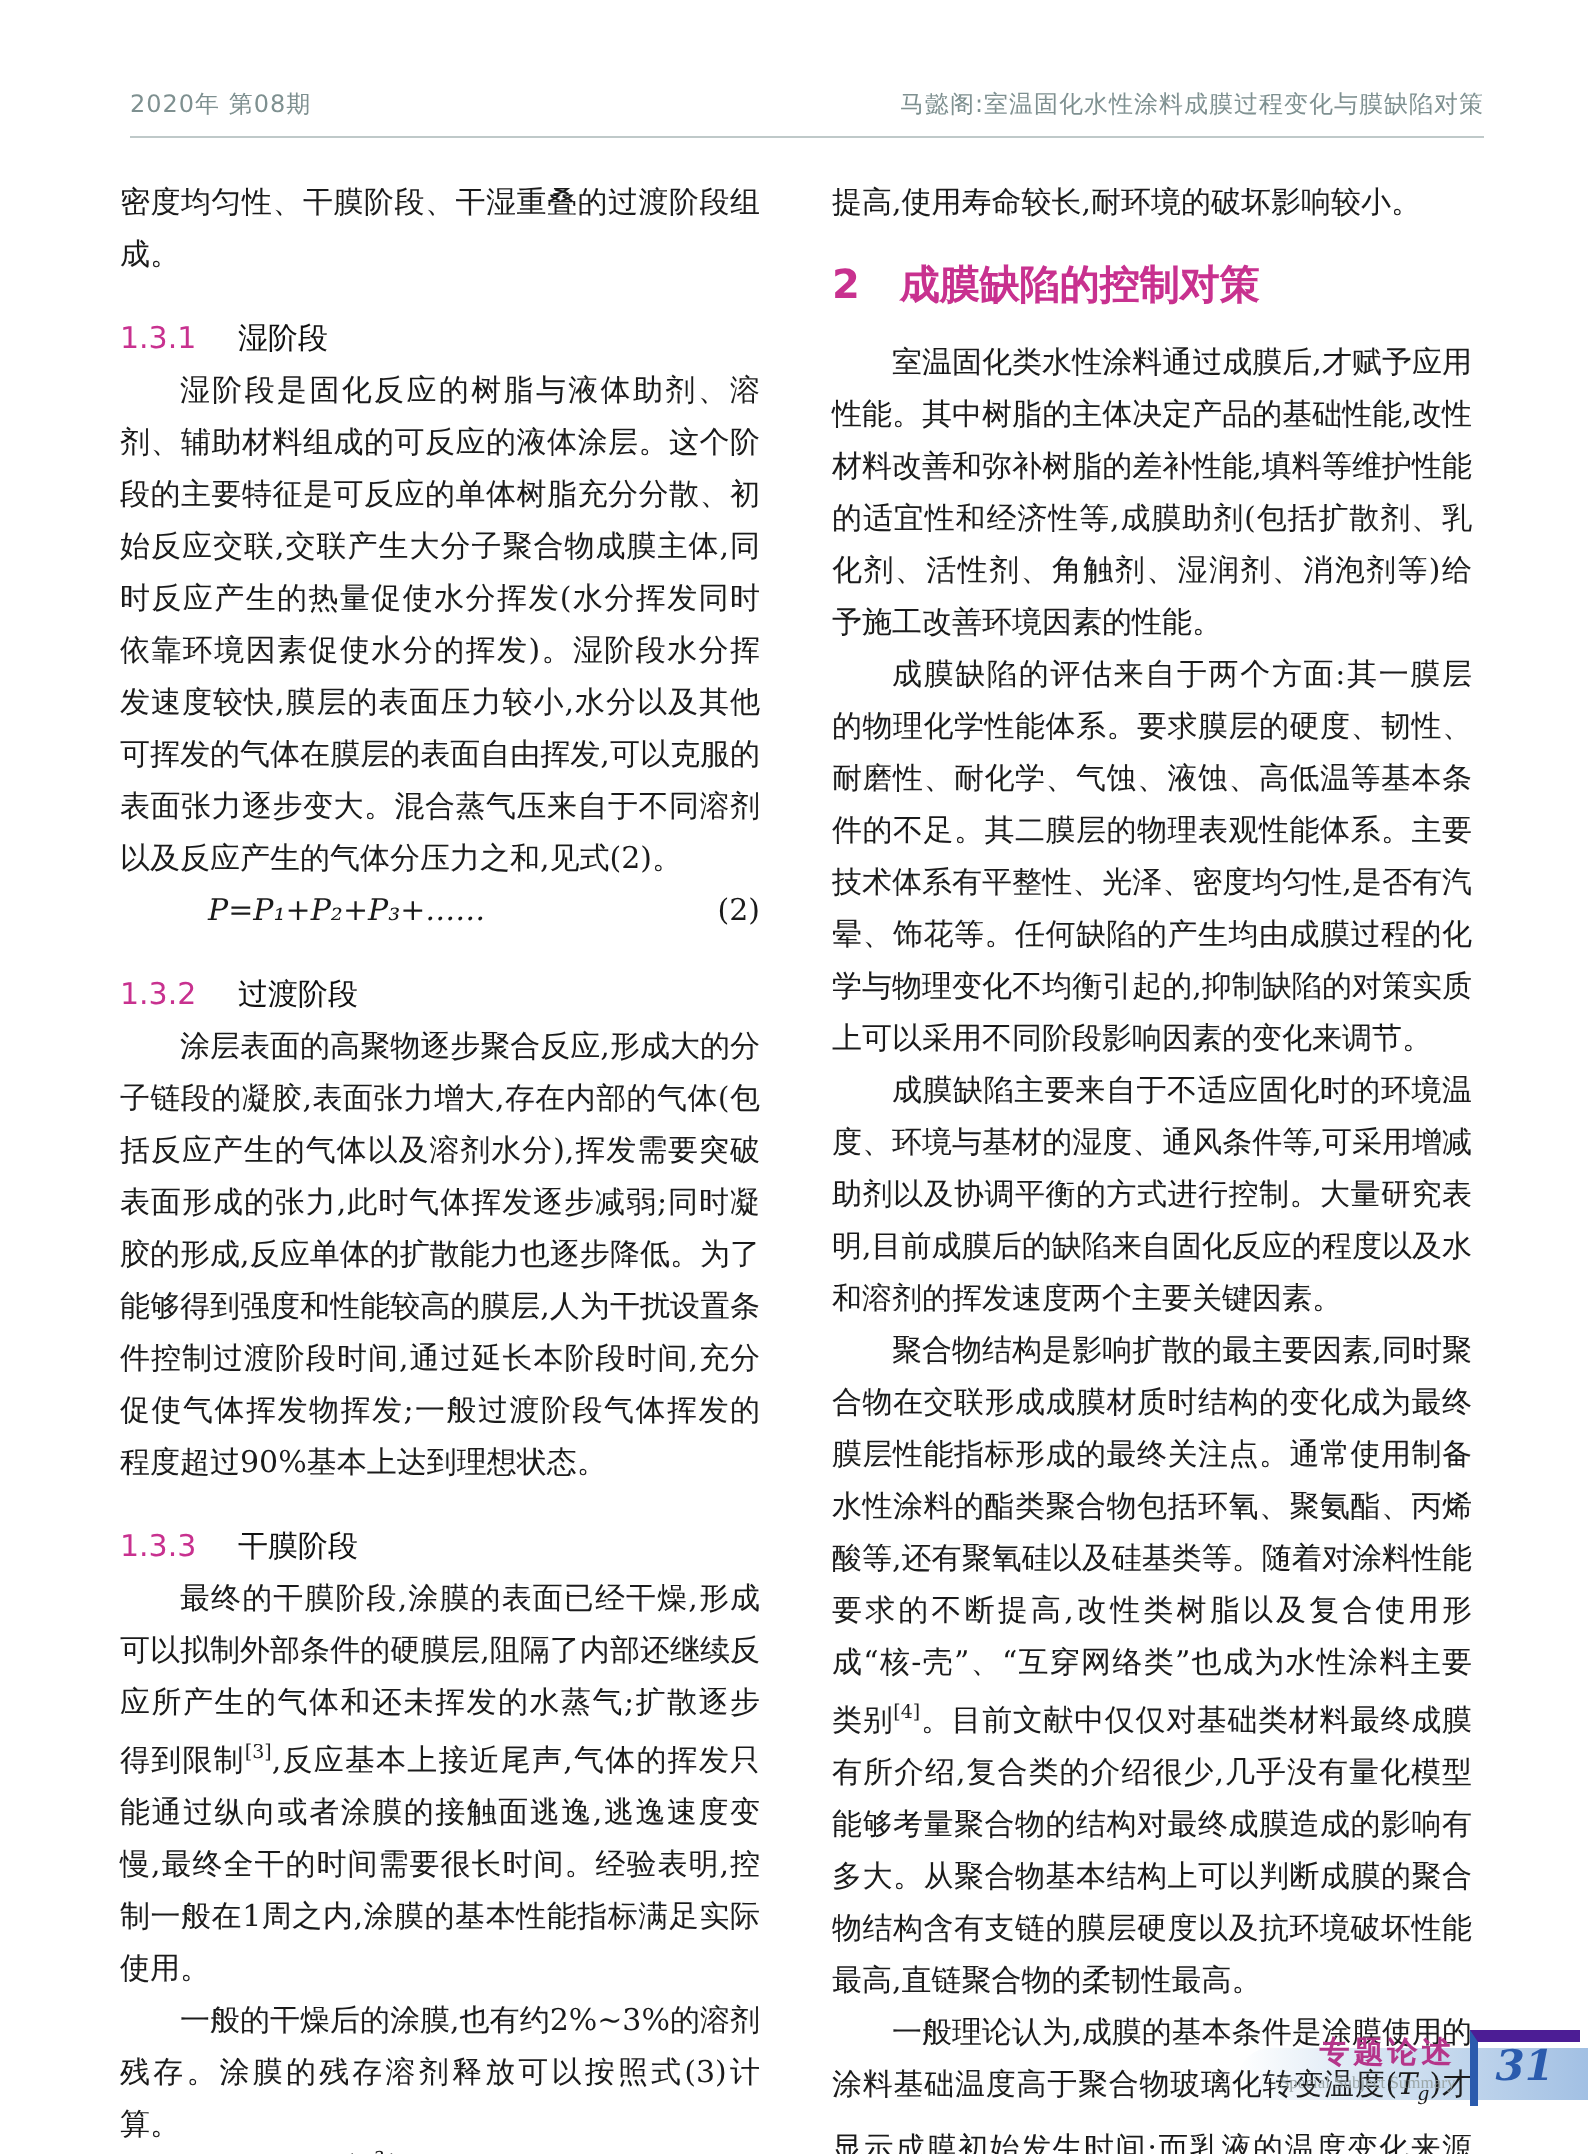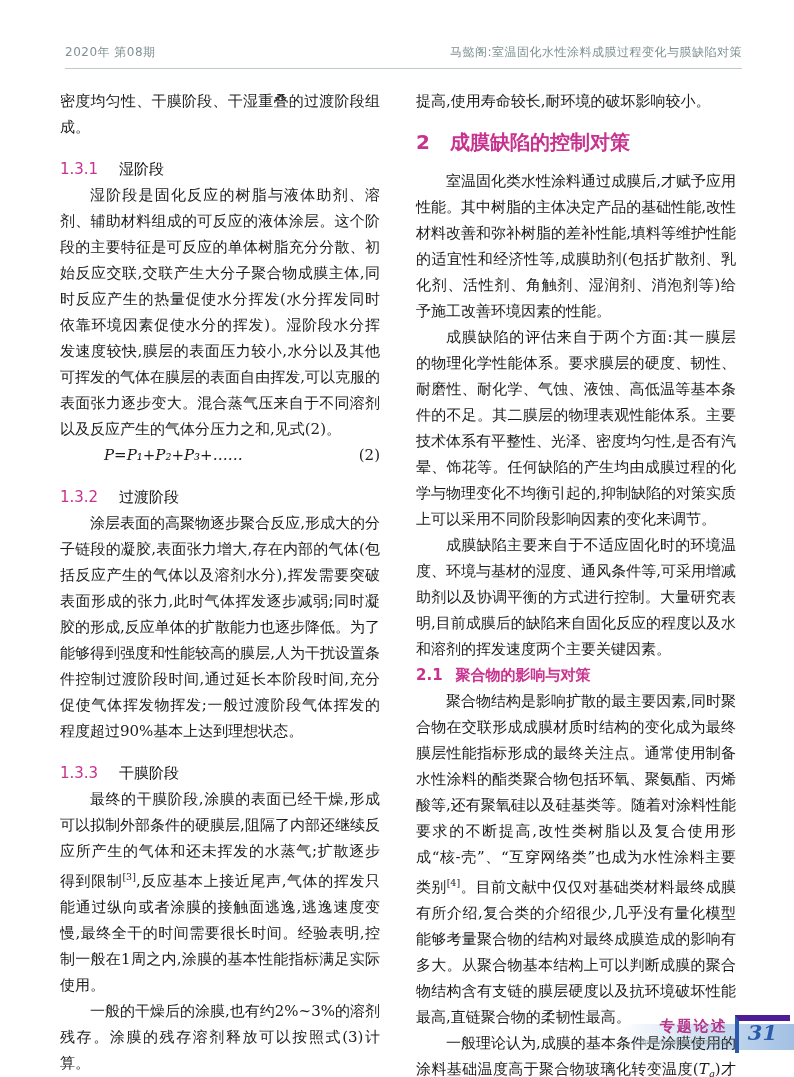--- a/index.html
+++ b/index.html
@@ -142,24 +142,20 @@
 
       <div class="h2big">
         <span>2</span>
         <span>成膜缺陷的控制对策</span>
       </div>
 
       <p>室温固化类水性涂料通过成膜后,才赋予应用性能。其中树脂的主体决定产品的基础性能,改性材料改善和弥补树脂的差补性能,填料等维护性能的适宜性和经济性等,成膜助剂(包括扩散剂、乳化剂、活性剂、角触剂、湿润剂、消泡剂等)给予施工改善环境因素的性能。</p>
       <p>成膜缺陷的评估来自于两个方面:其一膜层的物理化学性能体系。要求膜层的硬度、韧性、耐磨性、耐化学、气蚀、液蚀、高低温等基本条件的不足。其二膜层的物理表观性能体系。主要技术体系有平整性、光泽、密度均匀性,是否有汽晕、饰花等。任何缺陷的产生均由成膜过程的化学与物理变化不均衡引起的,抑制缺陷的对策实质上可以采用不同阶段影响因素的变化来调节。</p>
       <p>成膜缺陷主要来自于不适应固化时的环境温度、环境与基材的湿度、通风条件等,可采用增减助剂以及协调平衡的方式进行控制。大量研究表明,目前成膜后的缺陷来自固化反应的程度以及水和溶剂的挥发速度两个主要关键因素。</p>
 
-      <div class="h21">
-        <span>2.1</span>
-        <span>聚合物的影响与对策</span>
-      </div>
 
       <p><span>聚合物结构是影响扩散的最主要因素,同时聚合物在交联形成成膜材质时结构的变化成为最终膜层性能指标形成的最终关注点。通常使用制备水性涂料的酯类聚合物包括环氧、聚氨酯、丙烯酸等,还有聚氧硅以及硅基类等。随着对涂料性能要求的不断提高,改性类树脂以及复合使用形成“核-壳”、“互穿网络类”也成为水性涂料主要类别</span><span class="sup">[4]</span><span>。目前文献中仅仅对基础类材料最终成膜有所介绍,复合类的介绍很少,几乎没有量化模型能够考量聚合物的结构对最终成膜造成的影响有多大。从聚合物基本结构上可以判断成膜的聚合物结构含有支链的膜层硬度以及抗环境破坏性能最高,直链聚合物的柔韧性最高。</span></p>
 
       <p><span>一般理论认为,成膜的基本条件是涂膜使用的涂料基础温度高于聚合物玻璃化转变温度(</span><span class="var">T</span><span class="sub">g</span><span>)才显示成膜初始发生时间;而乳液的温度变化来源于聚合物交联时反应产生的热量</span></p>
     </div>
 
   </div>
 
   <div class="footer">
     <div class="footer-labels">

